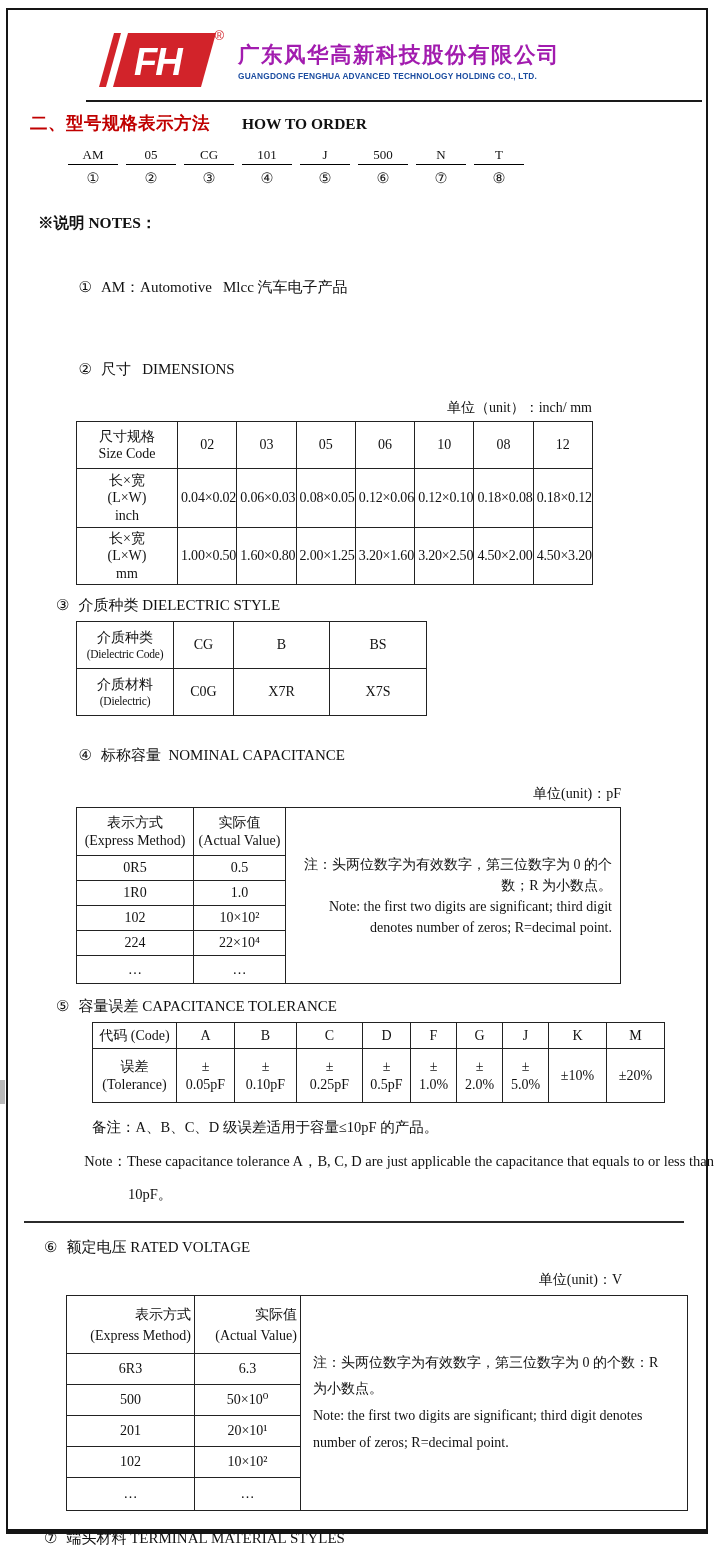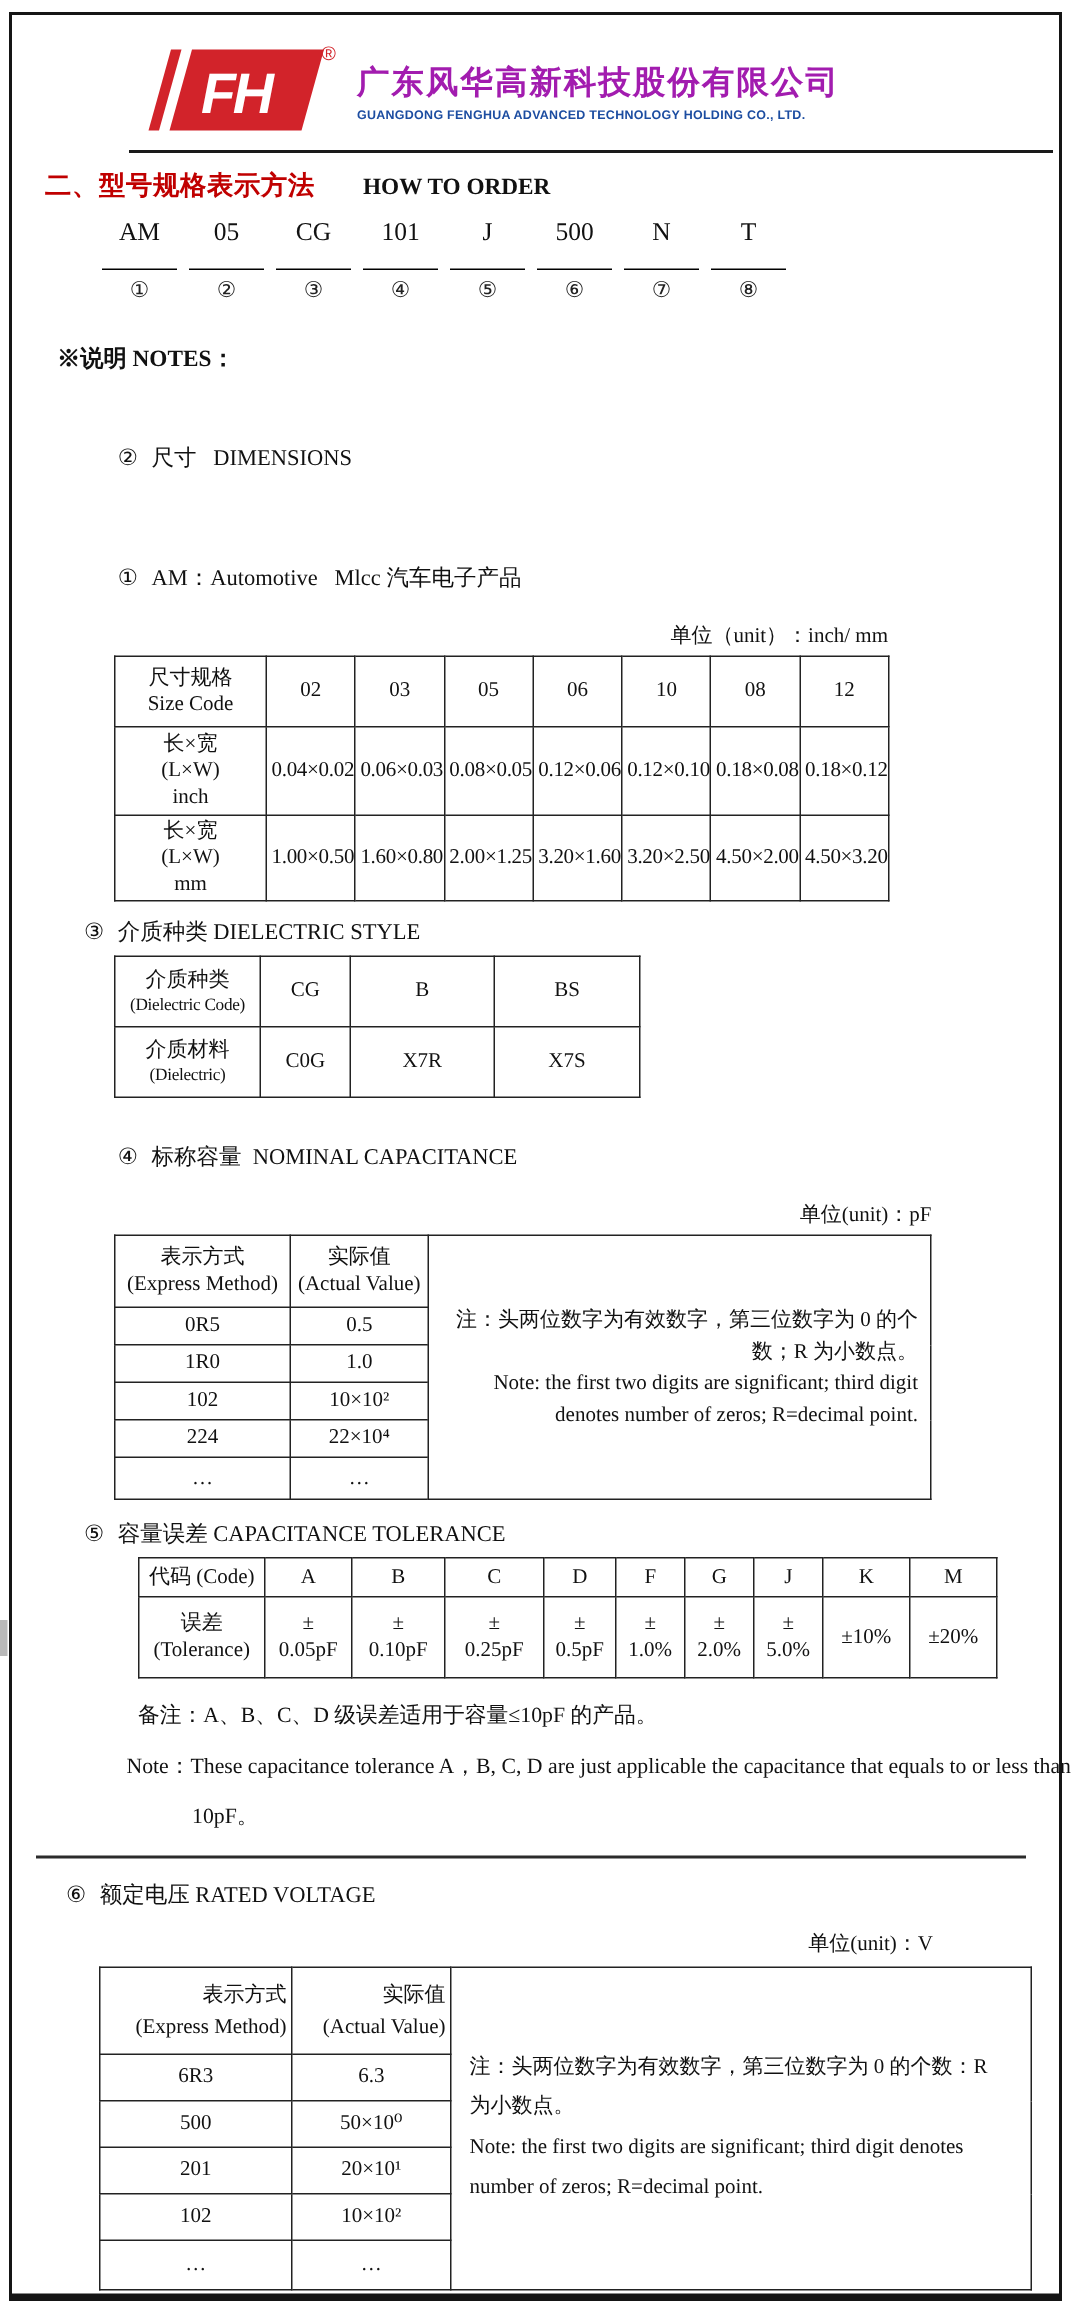--- a/index.html
+++ b/index.html
@@ -22,21 +22,21 @@
 
   
   .doc-title{margin:9px 0 0 30px;}
   .doc-title-cn{color:#c00000;font-weight:bold;font-size:17.5px;letter-spacing:0.5px;}
   .doc-title-en{font-weight:bold;font-size:15.5px;margin-left:28px;}
 
   
   .order-row{margin:10px 0 0 64px;display:flex;}
   .order-seg{width:58px;text-align:center;}
   .seg-text{display:inline-block;min-width:46px;border-bottom:1.5px solid #000;
-            font-size:17px;padding:0 2px 14px 2px;}
+            font-size:13px;padding:0 2px 1px 2px;}
   .order-marks{margin:5px 0 0 64px;display:flex;}
   .order-marks span{width:58px;text-align:center;font-size:14.5px;color:#222;}
 
   .notes-heading{margin:26px 0 0 38px;font-weight:bold;font-size:15.5px;}
   .pre{white-space:pre-wrap;}
 
   .sec-head{margin-left:56px;font-size:15px;}
   .sec-head .mark{margin-right:9px;}
   .sec-head.low{margin-left:44px;}
   .unit-label{font-size:14px;text-align:right;margin-top:3px;}
@@ -99,26 +99,26 @@
       <span>③</span>
       <span>④</span>
       <span>⑤</span>
       <span>⑥</span>
       <span>⑦</span>
       <span>⑧</span>
     </div>
 
     <div class="notes-heading">※说明 NOTES：</div>
 
+    <div class="sec-head pre" style="margin-top:27px;">
+      <span class="mark">①</span><span class="pre">AM：Automotive   Mlcc 汽车电子产品</span>
+    </div>
+
     <div class="sec-head pre" style="margin-top:29px;">
       <span class="mark">②</span><span class="pre">尺寸   DIMENSIONS</span>
-    </div>
-
-    <div class="sec-head pre" style="margin-top:27px;">
-      <span class="mark">①</span><span class="pre">AM：Automotive   Mlcc 汽车电子产品</span>
     </div>
     <div class="unit-label" style="margin-left:76px;width:516px;">单位（unit）：inch/ mm</div>
     <table class="tbl" style="margin:4px 0 0 76px;width:517px;">
       <colgroup>
           <col style="width:101px">
           <col>
           <col>
           <col>
           <col>
           <col>

